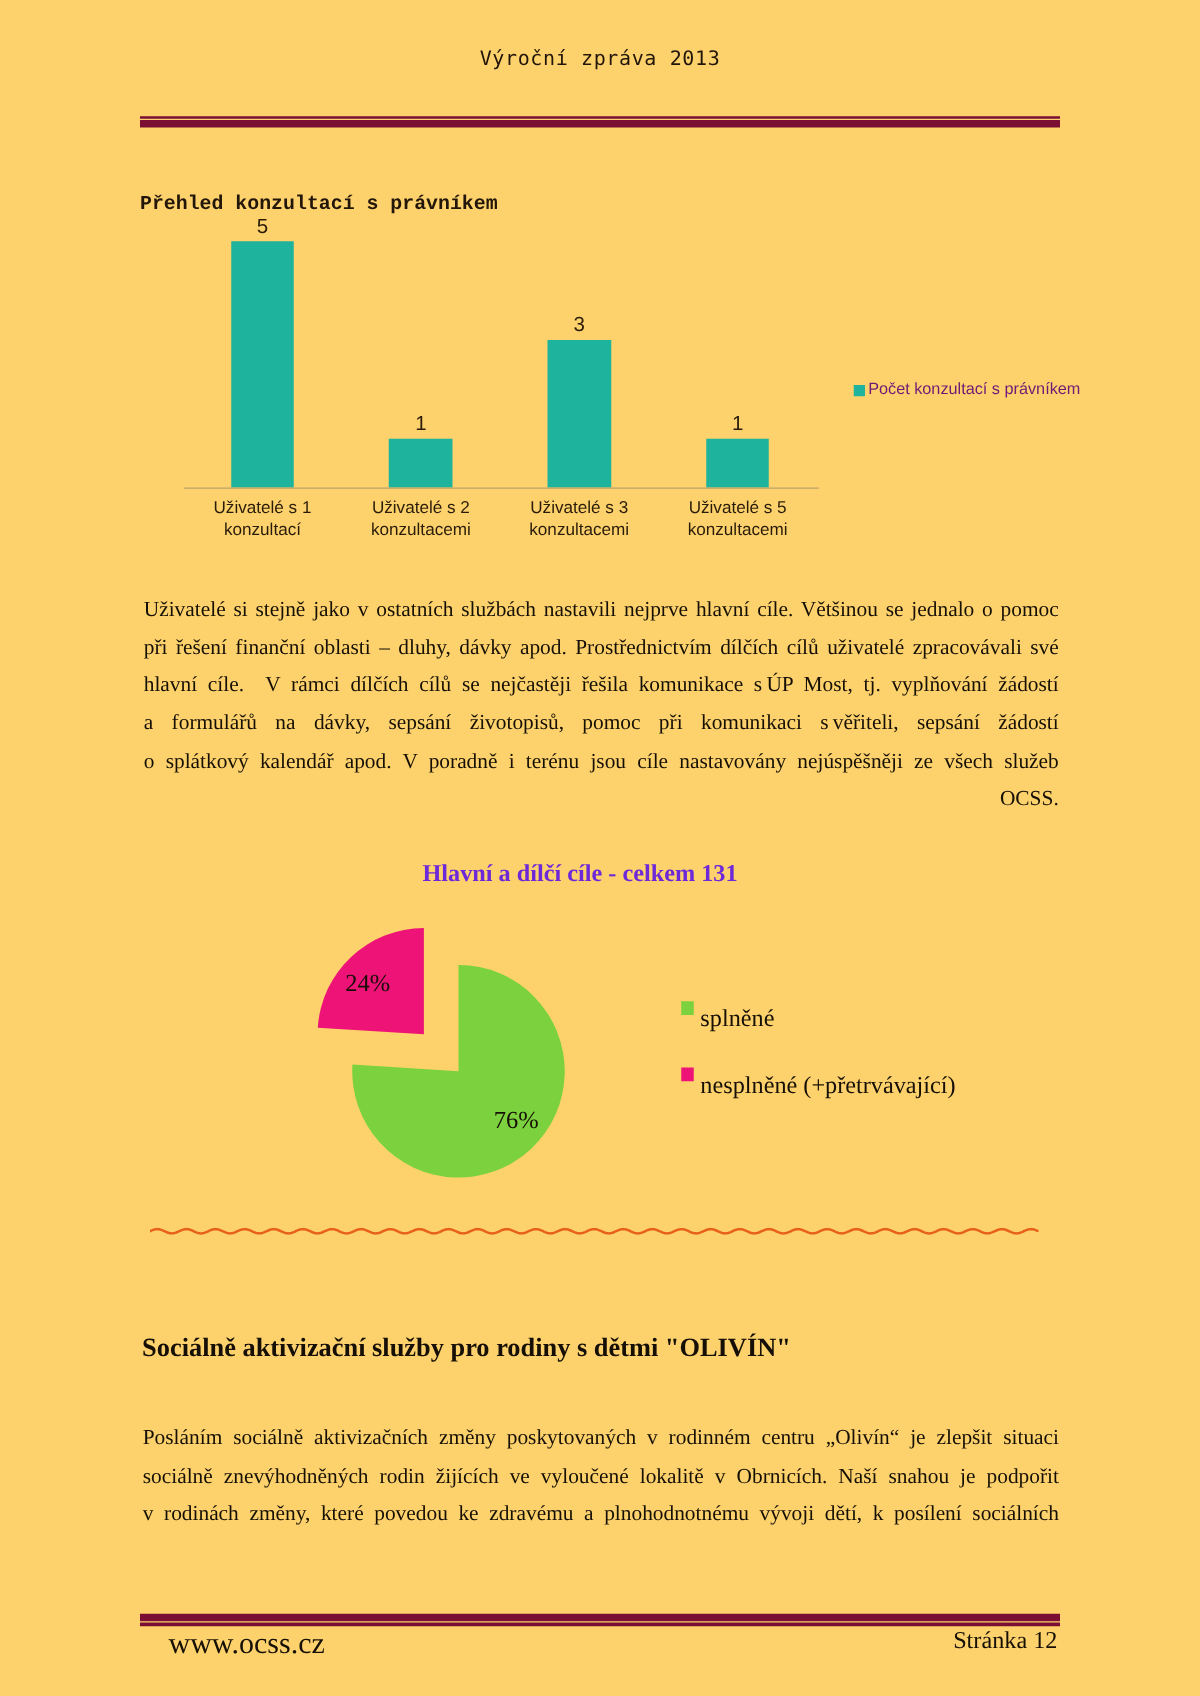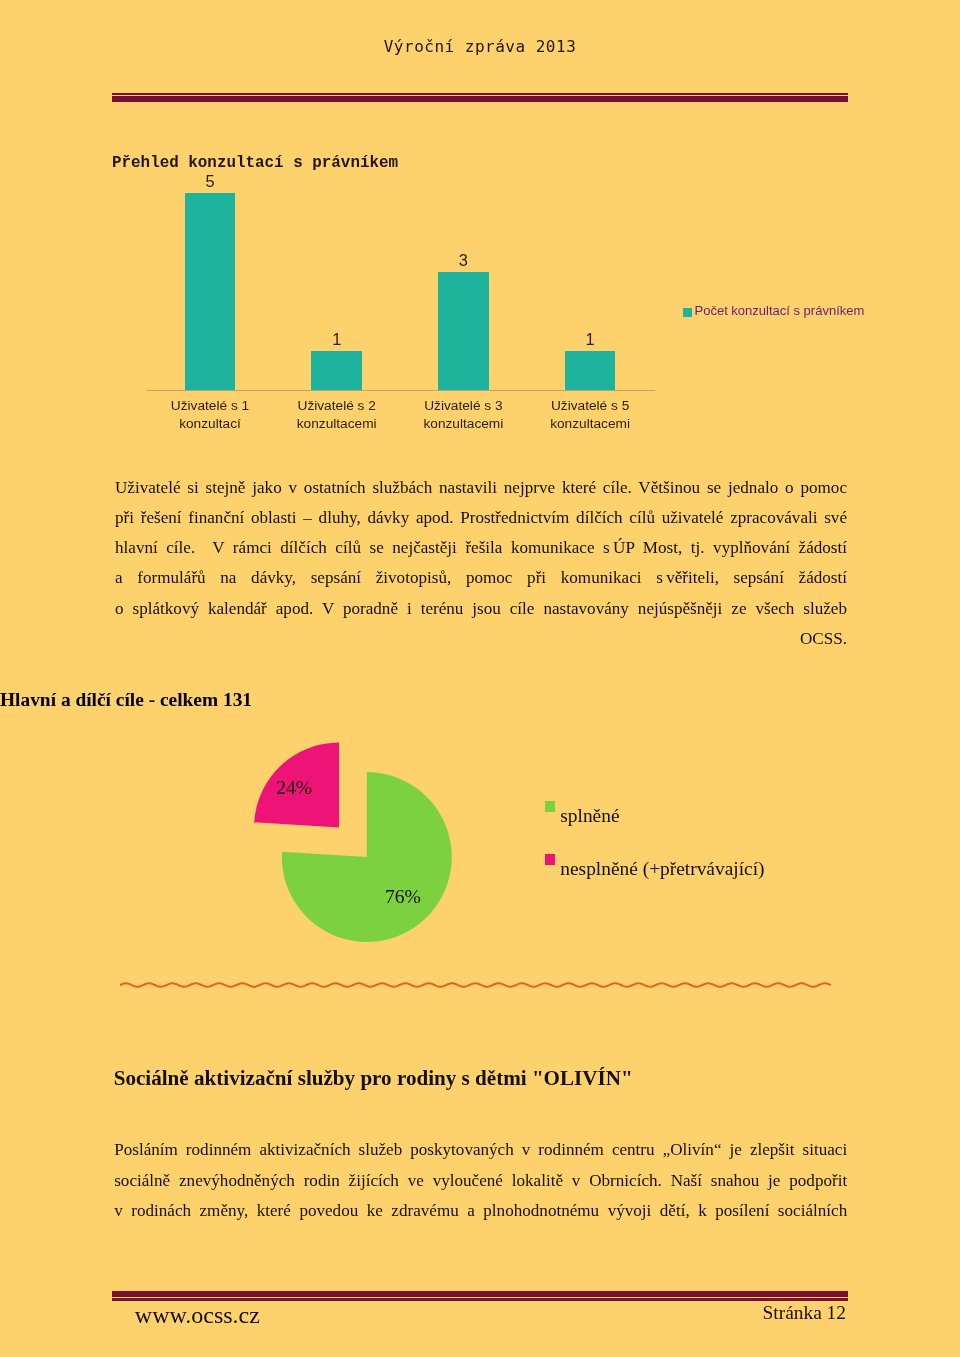--- a/index.html
+++ b/index.html
@@ -30,22 +30,22 @@
   .legend-sw{position:absolute;width:10px;height:10px;background:#1DB39C;}
   .legend-tx{position:absolute;font-family:"Liberation Sans",sans-serif;font-size:13px;color:#701a75;white-space:nowrap;}
 
   
   .para{position:absolute;font-size:17.1px;line-height:30.3px;color:#150F05;}
   .jline{text-align:justify;text-align-last:justify;white-space:pre-wrap;}
   .lline{text-align:right;white-space:pre-wrap;}
 
   
   .piechart{position:absolute;left:112px;top:680px;width:736px;height:300px;}
-  .pc-title{position:absolute;left:-112px;top:8.6px;width:928px;text-align:left;
-     font-weight:bold;font-size:19.4px;color:#000000;white-space:nowrap;}
+  .pc-title{position:absolute;left:-112px;top:8.6px;width:928px;text-align:center;
+     font-weight:bold;font-size:19.4px;color:#6d28d9;white-space:nowrap;}
   .pc-svg{position:absolute;left:118px;top:40px;}
   .pc-legend-sw{position:absolute;width:10.4px;height:11px;}
   .pc-legend-tx{position:absolute;font-size:19.4px;color:#150F05;white-space:nowrap;margin-top:13px;}
   .pc-pct{position:absolute;font-size:19.6px;color:#150F05;white-space:nowrap;}
 
   
   .ftr-rule{position:absolute;left:112px;width:736px;}
   .ftr-rule .thick{position:absolute;top:0;left:0;width:736px;height:6px;background:#7B0E33;}
   .ftr-rule .thin{position:absolute;top:7px;left:0;width:736px;height:2.5px;background:#7B0E33;}
 
@@ -95,51 +95,51 @@
     <div class="cat-label" style="left:414.75px;top:257px;width:126.7px">
       <div>Uživatelé s 5</div>
       <div>konzultacemi</div>
     </div>
 
     <div class="legend-sw" style="left:570.5px;top:167.8px;width:9.2px;height:9.4px"></div>
     <div class="legend-tx" style="left:582.5px;top:162.5px">Počet konzultací s právníkem</div>
   </div>
 
   <div class="para" style="left:115px;top:472.5px;width:732px">
-    <div class="jline">Uživatelé si stejně jako v ostatních službách nastavili nejprve které cíle. Většinou se jednalo o pomoc</div>
+    <div class="jline">Uživatelé si stejně jako v ostatních službách nastavili nejprve hlavní cíle. Většinou se jednalo o pomoc</div>
     <div class="jline">při řešení finanční oblasti – dluhy, dávky apod. Prostřednictvím dílčích cílů uživatelé zpracovávali své</div>
     <div class="jline">hlavní cíle.&nbsp;&nbsp;V rámci dílčích cílů se nejčastěji řešila komunikace s ÚP Most, tj. vyplňování žádostí</div>
     <div class="jline">a formulářů na dávky, sepsání životopisů, pomoc při komunikaci s věřiteli, sepsání žádostí</div>
     <div class="jline">o&nbsp;splátkový kalendář apod. V poradně i terénu jsou cíle nastavovány nejúspěšněji ze všech služeb</div>
     <div class="lline">OCSS.</div>
   </div>
 
   <div class="piechart">
     <div class="pc-title">Hlavní a dílčí cíle - celkem 131</div>
     <svg class="pc-svg" width="500" height="250" viewBox="230 720 500 250">
       <path d="M 366.80 857.00 L 366.80 772.00 A 85 85 0 1 1 281.97 851.66 Z" fill="#7BD13E"></path>
       <path d="M 339.08 827.48 L 254.24 822.14 A 85 85 0 0 1 339.08 742.48 Z" fill="#ED1377"></path>
     </svg>
     <div class="pc-pct" style="left:164.2px;top:97.3px">24%</div>
-    <div class="pc-pct" style="left:273px;top:205.5px">76%</div>
+    <div class="pc-pct" style="left:283px;top:205.5px">76%</div>
 
     <div class="pc-legend-sw" style="left:433px;top:121.3px;background:#7BD13E"></div>
     <div class="pc-legend-tx" style="left:448.3px;top:112px">splněné</div>
     <div class="pc-legend-sw" style="left:433px;top:173.8px;background:#ED1377"></div>
     <div class="pc-legend-tx" style="left:448.3px;top:164.5px">nesplněné (+přetrvávající)</div>
   </div>
 
   <svg class="squiggle" width="714" height="14" viewBox="0 0 714 14">
     <path id="wavepath" fill="none" stroke="#E8611C" stroke-width="2.0" stroke-linecap="round" d="M0.0 7.00 L0.5 6.77 L1.0 6.55 L1.5 6.33 L2.0 6.13 L2.5 5.94 L3.0 5.77 L3.5 5.62 L4.0 5.50 L4.5 5.41 L5.0 5.34 L5.5 5.31 L6.0 5.30 L6.5 5.33 L7.0 5.38 L7.5 5.47 L8.0 5.58 L8.5 5.72 L9.0 5.89 L9.5 6.07 L10.0 6.27 L10.5 6.48 L11.0 6.70 L11.5 6.93 L12.0 7.16 L12.5 7.39 L13.0 7.61 L13.5 7.81 L14.0 8.01 L14.5 8.18 L15.0 8.34 L15.5 8.46 L16.0 8.57 L16.5 8.64 L17.0 8.69 L17.5 8.70 L18.0 8.68 L18.5 8.64 L19.0 8.56 L19.5 8.45 L20.0 8.32 L20.5 8.17 L21.0 7.99 L21.5 7.79 L22.0 7.58 L22.5 7.36 L23.0 7.14 L23.5 6.91 L24.0 6.68 L24.5 6.46 L25.0 6.25 L25.5 6.05 L26.0 5.87 L26.5 5.71 L27.0 5.57 L27.5 5.46 L28.0 5.38 L28.5 5.32 L29.0 5.30 L29.5 5.31 L30.0 5.35 L30.5 5.42 L31.0 5.51 L31.5 5.64 L32.0 5.79 L32.5 5.96 L33.0 6.15 L33.5 6.35 L34.0 6.57 L34.5 6.79 L35.0 7.02 L35.5 7.25 L36.0 7.47 L36.5 7.69 L37.0 7.89 L37.5 8.08 L38.0 8.25 L38.5 8.39 L39.0 8.51 L39.5 8.60 L40.0 8.66 L40.5 8.70 L41.0 8.70 L41.5 8.67 L42.0 8.61 L42.5 8.52 L43.0 8.40 L43.5 8.26 L44.0 8.10 L44.5 7.91 L45.0 7.71 L45.5 7.50 L46.0 7.27 L46.5 7.05 L47.0 6.82 L47.5 6.59 L48.0 6.37 L48.5 6.17 L49.0 5.97 L49.5 5.80 L50.0 5.65 L50.5 5.52 L51.0 5.42 L51.5 5.35 L52.0 5.31 L52.5 5.30 L53.0 5.32 L53.5 5.37 L54.0 5.45 L54.5 5.56 L55.0 5.69 L55.5 5.85 L56.0 6.03 L56.5 6.23 L57.0 6.44 L57.5 6.66 L58.0 6.89 L58.5 7.11 L59.0 7.34 L59.5 7.56 L60.0 7.77 L60.5 7.97 L61.0 8.15 L61.5 8.31 L62.0 8.44 L62.5 8.55 L63.0 8.63 L63.5 8.68 L64.0 8.70 L64.5 8.69 L65.0 8.65 L65.5 8.58 L66.0 8.48 L66.5 8.35 L67.0 8.20 L67.5 8.03 L68.0 7.83 L68.5 7.63 L69.0 7.41 L69.5 7.18 L70.0 6.95 L70.5 6.73 L71.0 6.50 L71.5 6.29 L72.0 6.09 L72.5 5.90 L73.0 5.74 L73.5 5.60 L74.0 5.48 L74.5 5.39 L75.0 5.33 L75.5 5.30 L76.0 5.30 L76.5 5.34 L77.0 5.40 L77.5 5.49 L78.0 5.61 L78.5 5.75 L79.0 5.92 L79.5 6.11 L80.0 6.31 L80.5 6.53 L81.0 6.75 L81.5 6.98 L82.0 7.21 L82.5 7.43 L83.0 7.65 L83.5 7.85 L84.0 8.04 L84.5 8.21 L85.0 8.36 L85.5 8.49 L86.0 8.58 L86.5 8.65 L87.0 8.69 L87.5 8.70 L88.0 8.68 L88.5 8.62 L89.0 8.54 L89.5 8.43 L90.0 8.29 L90.5 8.13 L91.0 7.95 L91.5 7.75 L92.0 7.54 L92.5 7.32 L93.0 7.09 L93.5 6.86 L94.0 6.64 L94.5 6.42 L95.0 6.21 L95.5 6.01 L96.0 5.83 L96.5 5.68 L97.0 5.55 L97.5 5.44 L98.0 5.36 L98.5 5.32 L99.0 5.30 L99.5 5.31 L100.0 5.36 L100.5 5.43 L101.0 5.54 L101.5 5.66 L102.0 5.82 L102.5 5.99 L103.0 6.19 L103.5 6.39 L104.0 6.61 L104.5 6.84 L105.0 7.07 L105.5 7.30 L106.0 7.52 L106.5 7.73 L107.0 7.93 L107.5 8.11 L108.0 8.28 L108.5 8.42 L109.0 8.53 L109.5 8.62 L110.0 8.67 L110.5 8.70 L111.0 8.69 L111.5 8.66 L112.0 8.59 L112.5 8.50 L113.0 8.38 L113.5 8.23 L114.0 8.06 L114.5 7.87 L115.0 7.67 L115.5 7.45 L116.0 7.23 L116.5 7.00 L117.0 6.77 L117.5 6.55 L118.0 6.33 L118.5 6.13 L119.0 5.94 L119.5 5.77 L120.0 5.62 L120.5 5.50 L121.0 5.41 L121.5 5.34 L122.0 5.31 L122.5 5.30 L123.0 5.33 L123.5 5.38 L124.0 5.47 L124.5 5.58 L125.0 5.72 L125.5 5.89 L126.0 6.07 L126.5 6.27 L127.0 6.48 L127.5 6.70 L128.0 6.93 L128.5 7.16 L129.0 7.39 L129.5 7.61 L130.0 7.81 L130.5 8.01 L131.0 8.18 L131.5 8.34 L132.0 8.46 L132.5 8.57 L133.0 8.64 L133.5 8.69 L134.0 8.70 L134.5 8.68 L135.0 8.64 L135.5 8.56 L136.0 8.45 L136.5 8.32 L137.0 8.17 L137.5 7.99 L138.0 7.79 L138.5 7.58 L139.0 7.36 L139.5 7.14 L140.0 6.91 L140.5 6.68 L141.0 6.46 L141.5 6.25 L142.0 6.05 L142.5 5.87 L143.0 5.71 L143.5 5.57 L144.0 5.46 L144.5 5.38 L145.0 5.32 L145.5 5.30 L146.0 5.31 L146.5 5.35 L147.0 5.42 L147.5 5.51 L148.0 5.64 L148.5 5.79 L149.0 5.96 L149.5 6.15 L150.0 6.35 L150.5 6.57 L151.0 6.79 L151.5 7.02 L152.0 7.25 L152.5 7.47 L153.0 7.69 L153.5 7.89 L154.0 8.08 L154.5 8.25 L155.0 8.39 L155.5 8.51 L156.0 8.60 L156.5 8.66 L157.0 8.70 L157.5 8.70 L158.0 8.67 L158.5 8.61 L159.0 8.52 L159.5 8.40 L160.0 8.26 L160.5 8.10 L161.0 7.91 L161.5 7.71 L162.0 7.50 L162.5 7.27 L163.0 7.05 L163.5 6.82 L164.0 6.59 L164.5 6.37 L165.0 6.17 L165.5 5.97 L166.0 5.80 L166.5 5.65 L167.0 5.52 L167.5 5.42 L168.0 5.35 L168.5 5.31 L169.0 5.30 L169.5 5.32 L170.0 5.37 L170.5 5.45 L171.0 5.56 L171.5 5.69 L172.0 5.85 L172.5 6.03 L173.0 6.23 L173.5 6.44 L174.0 6.66 L174.5 6.89 L175.0 7.11 L175.5 7.34 L176.0 7.56 L176.5 7.77 L177.0 7.97 L177.5 8.15 L178.0 8.31 L178.5 8.44 L179.0 8.55 L179.5 8.63 L180.0 8.68 L180.5 8.70 L181.0 8.69 L181.5 8.65 L182.0 8.58 L182.5 8.48 L183.0 8.35 L183.5 8.20 L184.0 8.03 L184.5 7.83 L185.0 7.63 L185.5 7.41 L186.0 7.18 L186.5 6.95 L187.0 6.73 L187.5 6.50 L188.0 6.29 L188.5 6.09 L189.0 5.90 L189.5 5.74 L190.0 5.60 L190.5 5.48 L191.0 5.39 L191.5 5.33 L192.0 5.30 L192.5 5.30 L193.0 5.34 L193.5 5.40 L194.0 5.49 L194.5 5.61 L195.0 5.75 L195.5 5.92 L196.0 6.11 L196.5 6.31 L197.0 6.53 L197.5 6.75 L198.0 6.98 L198.5 7.21 L199.0 7.43 L199.5 7.65 L200.0 7.85 L200.5 8.04 L201.0 8.21 L201.5 8.36 L202.0 8.49 L202.5 8.58 L203.0 8.65 L203.5 8.69 L204.0 8.70 L204.5 8.68 L205.0 8.62 L205.5 8.54 L206.0 8.43 L206.5 8.29 L207.0 8.13 L207.5 7.95 L208.0 7.75 L208.5 7.54 L209.0 7.32 L209.5 7.09 L210.0 6.86 L210.5 6.64 L211.0 6.42 L211.5 6.21 L212.0 6.01 L212.5 5.83 L213.0 5.68 L213.5 5.55 L214.0 5.44 L214.5 5.36 L215.0 5.32 L215.5 5.30 L216.0 5.31 L216.5 5.36 L217.0 5.43 L217.5 5.54 L218.0 5.66 L218.5 5.82 L219.0 5.99 L219.5 6.19 L220.0 6.39 L220.5 6.61 L221.0 6.84 L221.5 7.07 L222.0 7.30 L222.5 7.52 L223.0 7.73 L223.5 7.93 L224.0 8.11 L224.5 8.28 L225.0 8.42 L225.5 8.53 L226.0 8.62 L226.5 8.67 L227.0 8.70 L227.5 8.69 L228.0 8.66 L228.5 8.59 L229.0 8.50 L229.5 8.38 L230.0 8.23 L230.5 8.06 L231.0 7.87 L231.5 7.67 L232.0 7.45 L232.5 7.23 L233.0 7.00 L233.5 6.77 L234.0 6.55 L234.5 6.33 L235.0 6.13 L235.5 5.94 L236.0 5.77 L236.5 5.62 L237.0 5.50 L237.5 5.41 L238.0 5.34 L238.5 5.31 L239.0 5.30 L239.5 5.33 L240.0 5.38 L240.5 5.47 L241.0 5.58 L241.5 5.72 L242.0 5.89 L242.5 6.07 L243.0 6.27 L243.5 6.48 L244.0 6.70 L244.5 6.93 L245.0 7.16 L245.5 7.39 L246.0 7.61 L246.5 7.81 L247.0 8.01 L247.5 8.18 L248.0 8.34 L248.5 8.46 L249.0 8.57 L249.5 8.64 L250.0 8.69 L250.5 8.70 L251.0 8.68 L251.5 8.64 L252.0 8.56 L252.5 8.45 L253.0 8.32 L253.5 8.17 L254.0 7.99 L254.5 7.79 L255.0 7.58 L255.5 7.36 L256.0 7.14 L256.5 6.91 L257.0 6.68 L257.5 6.46 L258.0 6.25 L258.5 6.05 L259.0 5.87 L259.5 5.71 L260.0 5.57 L260.5 5.46 L261.0 5.38 L261.5 5.32 L262.0 5.30 L262.5 5.31 L263.0 5.35 L263.5 5.42 L264.0 5.51 L264.5 5.64 L265.0 5.79 L265.5 5.96 L266.0 6.15 L266.5 6.35 L267.0 6.57 L267.5 6.79 L268.0 7.02 L268.5 7.25 L269.0 7.47 L269.5 7.69 L270.0 7.89 L270.5 8.08 L271.0 8.25 L271.5 8.39 L272.0 8.51 L272.5 8.60 L273.0 8.66 L273.5 8.70 L274.0 8.70 L274.5 8.67 L275.0 8.61 L275.5 8.52 L276.0 8.40 L276.5 8.26 L277.0 8.10 L277.5 7.91 L278.0 7.71 L278.5 7.50 L279.0 7.27 L279.5 7.05 L280.0 6.82 L280.5 6.59 L281.0 6.37 L281.5 6.17 L282.0 5.97 L282.5 5.80 L283.0 5.65 L283.5 5.52 L284.0 5.42 L284.5 5.35 L285.0 5.31 L285.5 5.30 L286.0 5.32 L286.5 5.37 L287.0 5.45 L287.5 5.56 L288.0 5.69 L288.5 5.85 L289.0 6.03 L289.5 6.23 L290.0 6.44 L290.5 6.66 L291.0 6.89 L291.5 7.11 L292.0 7.34 L292.5 7.56 L293.0 7.77 L293.5 7.97 L294.0 8.15 L294.5 8.31 L295.0 8.44 L295.5 8.55 L296.0 8.63 L296.5 8.68 L297.0 8.70 L297.5 8.69 L298.0 8.65 L298.5 8.58 L299.0 8.48 L299.5 8.35 L300.0 8.20 L300.5 8.03 L301.0 7.83 L301.5 7.63 L302.0 7.41 L302.5 7.18 L303.0 6.95 L303.5 6.73 L304.0 6.50 L304.5 6.29 L305.0 6.09 L305.5 5.90 L306.0 5.74 L306.5 5.60 L307.0 5.48 L307.5 5.39 L308.0 5.33 L308.5 5.30 L309.0 5.30 L309.5 5.34 L310.0 5.40 L310.5 5.49 L311.0 5.61 L311.5 5.75 L312.0 5.92 L312.5 6.11 L313.0 6.31 L313.5 6.53 L314.0 6.75 L314.5 6.98 L315.0 7.21 L315.5 7.43 L316.0 7.65 L316.5 7.85 L317.0 8.04 L317.5 8.21 L318.0 8.36 L318.5 8.49 L319.0 8.58 L319.5 8.65 L320.0 8.69 L320.5 8.70 L321.0 8.68 L321.5 8.62 L322.0 8.54 L322.5 8.43 L323.0 8.29 L323.5 8.13 L324.0 7.95 L324.5 7.75 L325.0 7.54 L325.5 7.32 L326.0 7.09 L326.5 6.86 L327.0 6.64 L327.5 6.42 L328.0 6.21 L328.5 6.01 L329.0 5.83 L329.5 5.68 L330.0 5.55 L330.5 5.44 L331.0 5.36 L331.5 5.32 L332.0 5.30 L332.5 5.31 L333.0 5.36 L333.5 5.43 L334.0 5.54 L334.5 5.66 L335.0 5.82 L335.5 5.99 L336.0 6.19 L336.5 6.39 L337.0 6.61 L337.5 6.84 L338.0 7.07 L338.5 7.30 L339.0 7.52 L339.5 7.73 L340.0 7.93 L340.5 8.11 L341.0 8.28 L341.5 8.42 L342.0 8.53 L342.5 8.62 L343.0 8.67 L343.5 8.70 L344.0 8.69 L344.5 8.66 L345.0 8.59 L345.5 8.50 L346.0 8.38 L346.5 8.23 L347.0 8.06 L347.5 7.87 L348.0 7.67 L348.5 7.45 L349.0 7.23 L349.5 7.00 L350.0 6.77 L350.5 6.55 L351.0 6.33 L351.5 6.13 L352.0 5.94 L352.5 5.77 L353.0 5.62 L353.5 5.50 L354.0 5.41 L354.5 5.34 L355.0 5.31 L355.5 5.30 L356.0 5.33 L356.5 5.38 L357.0 5.47 L357.5 5.58 L358.0 5.72 L358.5 5.89 L359.0 6.07 L359.5 6.27 L360.0 6.48 L360.5 6.70 L361.0 6.93 L361.5 7.16 L362.0 7.39 L362.5 7.61 L363.0 7.81 L363.5 8.01 L364.0 8.18 L364.5 8.34 L365.0 8.46 L365.5 8.57 L366.0 8.64 L366.5 8.69 L367.0 8.70 L367.5 8.68 L368.0 8.64 L368.5 8.56 L369.0 8.45 L369.5 8.32 L370.0 8.17 L370.5 7.99 L371.0 7.79 L371.5 7.58 L372.0 7.36 L372.5 7.14 L373.0 6.91 L373.5 6.68 L374.0 6.46 L374.5 6.25 L375.0 6.05 L375.5 5.87 L376.0 5.71 L376.5 5.57 L377.0 5.46 L377.5 5.38 L378.0 5.32 L378.5 5.30 L379.0 5.31 L379.5 5.35 L380.0 5.42 L380.5 5.51 L381.0 5.64 L381.5 5.79 L382.0 5.96 L382.5 6.15 L383.0 6.35 L383.5 6.57 L384.0 6.79 L384.5 7.02 L385.0 7.25 L385.5 7.47 L386.0 7.69 L386.5 7.89 L387.0 8.08 L387.5 8.25 L388.0 8.39 L388.5 8.51 L389.0 8.60 L389.5 8.66 L390.0 8.70 L390.5 8.70 L391.0 8.67 L391.5 8.61 L392.0 8.52 L392.5 8.40 L393.0 8.26 L393.5 8.10 L394.0 7.91 L394.5 7.71 L395.0 7.50 L395.5 7.27 L396.0 7.05 L396.5 6.82 L397.0 6.59 L397.5 6.37 L398.0 6.17 L398.5 5.97 L399.0 5.80 L399.5 5.65 L400.0 5.52 L400.5 5.42 L401.0 5.35 L401.5 5.31 L402.0 5.30 L402.5 5.32 L403.0 5.37 L403.5 5.45 L404.0 5.56 L404.5 5.69 L405.0 5.85 L405.5 6.03 L406.0 6.23 L406.5 6.44 L407.0 6.66 L407.5 6.89 L408.0 7.11 L408.5 7.34 L409.0 7.56 L409.5 7.77 L410.0 7.97 L410.5 8.15 L411.0 8.31 L411.5 8.44 L412.0 8.55 L412.5 8.63 L413.0 8.68 L413.5 8.70 L414.0 8.69 L414.5 8.65 L415.0 8.58 L415.5 8.48 L416.0 8.35 L416.5 8.20 L417.0 8.03 L417.5 7.83 L418.0 7.63 L418.5 7.41 L419.0 7.18 L419.5 6.95 L420.0 6.73 L420.5 6.50 L421.0 6.29 L421.5 6.09 L422.0 5.90 L422.5 5.74 L423.0 5.60 L423.5 5.48 L424.0 5.39 L424.5 5.33 L425.0 5.30 L425.5 5.30 L426.0 5.34 L426.5 5.40 L427.0 5.49 L427.5 5.61 L428.0 5.75 L428.5 5.92 L429.0 6.11 L429.5 6.31 L430.0 6.53 L430.5 6.75 L431.0 6.98 L431.5 7.21 L432.0 7.43 L432.5 7.65 L433.0 7.85 L433.5 8.04 L434.0 8.21 L434.5 8.36 L435.0 8.49 L435.5 8.58 L436.0 8.65 L436.5 8.69 L437.0 8.70 L437.5 8.68 L438.0 8.62 L438.5 8.54 L439.0 8.43 L439.5 8.29 L440.0 8.13 L440.5 7.95 L441.0 7.75 L441.5 7.54 L442.0 7.32 L442.5 7.09 L443.0 6.86 L443.5 6.64 L444.0 6.42 L444.5 6.21 L445.0 6.01 L445.5 5.83 L446.0 5.68 L446.5 5.55 L447.0 5.44 L447.5 5.36 L448.0 5.32 L448.5 5.30 L449.0 5.31 L449.5 5.36 L450.0 5.43 L450.5 5.54 L451.0 5.66 L451.5 5.82 L452.0 5.99 L452.5 6.19 L453.0 6.39 L453.5 6.61 L454.0 6.84 L454.5 7.07 L455.0 7.30 L455.5 7.52 L456.0 7.73 L456.5 7.93 L457.0 8.11 L457.5 8.28 L458.0 8.42 L458.5 8.53 L459.0 8.62 L459.5 8.67 L460.0 8.70 L460.5 8.69 L461.0 8.66 L461.5 8.59 L462.0 8.50 L462.5 8.38 L463.0 8.23 L463.5 8.06 L464.0 7.87 L464.5 7.67 L465.0 7.45 L465.5 7.23 L466.0 7.00 L466.5 6.77 L467.0 6.55 L467.5 6.33 L468.0 6.13 L468.5 5.94 L469.0 5.77 L469.5 5.62 L470.0 5.50 L470.5 5.41 L471.0 5.34 L471.5 5.31 L472.0 5.30 L472.5 5.33 L473.0 5.38 L473.5 5.47 L474.0 5.58 L474.5 5.72 L475.0 5.89 L475.5 6.07 L476.0 6.27 L476.5 6.48 L477.0 6.70 L477.5 6.93 L478.0 7.16 L478.5 7.39 L479.0 7.61 L479.5 7.81 L480.0 8.01 L480.5 8.18 L481.0 8.34 L481.5 8.46 L482.0 8.57 L482.5 8.64 L483.0 8.69 L483.5 8.70 L484.0 8.68 L484.5 8.64 L485.0 8.56 L485.5 8.45 L486.0 8.32 L486.5 8.17 L487.0 7.99 L487.5 7.79 L488.0 7.58 L488.5 7.36 L489.0 7.14 L489.5 6.91 L490.0 6.68 L490.5 6.46 L491.0 6.25 L491.5 6.05 L492.0 5.87 L492.5 5.71 L493.0 5.57 L493.5 5.46 L494.0 5.38 L494.5 5.32 L495.0 5.30 L495.5 5.31 L496.0 5.35 L496.5 5.42 L497.0 5.51 L497.5 5.64 L498.0 5.79 L498.5 5.96 L499.0 6.15 L499.5 6.35 L500.0 6.57 L500.5 6.79 L501.0 7.02 L501.5 7.25 L502.0 7.47 L502.5 7.69 L503.0 7.89 L503.5 8.08 L504.0 8.25 L504.5 8.39 L505.0 8.51 L505.5 8.60 L506.0 8.66 L506.5 8.70 L507.0 8.70 L507.5 8.67 L508.0 8.61 L508.5 8.52 L509.0 8.40 L509.5 8.26 L510.0 8.10 L510.5 7.91 L511.0 7.71 L511.5 7.50 L512.0 7.27 L512.5 7.05 L513.0 6.82 L513.5 6.59 L514.0 6.37 L514.5 6.17 L515.0 5.97 L515.5 5.80 L516.0 5.65 L516.5 5.52 L517.0 5.42 L517.5 5.35 L518.0 5.31 L518.5 5.30 L519.0 5.32 L519.5 5.37 L520.0 5.45 L520.5 5.56 L521.0 5.69 L521.5 5.85 L522.0 6.03 L522.5 6.23 L523.0 6.44 L523.5 6.66 L524.0 6.89 L524.5 7.11 L525.0 7.34 L525.5 7.56 L526.0 7.77 L526.5 7.97 L527.0 8.15 L527.5 8.31 L528.0 8.44 L528.5 8.55 L529.0 8.63 L529.5 8.68 L530.0 8.70 L530.5 8.69 L531.0 8.65 L531.5 8.58 L532.0 8.48 L532.5 8.35 L533.0 8.20 L533.5 8.03 L534.0 7.83 L534.5 7.63 L535.0 7.41 L535.5 7.18 L536.0 6.95 L536.5 6.73 L537.0 6.50 L537.5 6.29 L538.0 6.09 L538.5 5.90 L539.0 5.74 L539.5 5.60 L540.0 5.48 L540.5 5.39 L541.0 5.33 L541.5 5.30 L542.0 5.30 L542.5 5.34 L543.0 5.40 L543.5 5.49 L544.0 5.61 L544.5 5.75 L545.0 5.92 L545.5 6.11 L546.0 6.31 L546.5 6.53 L547.0 6.75 L547.5 6.98 L548.0 7.21 L548.5 7.43 L549.0 7.65 L549.5 7.85 L550.0 8.04 L550.5 8.21 L551.0 8.36 L551.5 8.49 L552.0 8.58 L552.5 8.65 L553.0 8.69 L553.5 8.70 L554.0 8.68 L554.5 8.62 L555.0 8.54 L555.5 8.43 L556.0 8.29 L556.5 8.13 L557.0 7.95 L557.5 7.75 L558.0 7.54 L558.5 7.32 L559.0 7.09 L559.5 6.86 L560.0 6.64 L560.5 6.42 L561.0 6.21 L561.5 6.01 L562.0 5.83 L562.5 5.68 L563.0 5.55 L563.5 5.44 L564.0 5.36 L564.5 5.32 L565.0 5.30 L565.5 5.31 L566.0 5.36 L566.5 5.43 L567.0 5.54 L567.5 5.66 L568.0 5.82 L568.5 5.99 L569.0 6.19 L569.5 6.39 L570.0 6.61 L570.5 6.84 L571.0 7.07 L571.5 7.30 L572.0 7.52 L572.5 7.73 L573.0 7.93 L573.5 8.11 L574.0 8.28 L574.5 8.42 L575.0 8.53 L575.5 8.62 L576.0 8.67 L576.5 8.70 L577.0 8.69 L577.5 8.66 L578.0 8.59 L578.5 8.50 L579.0 8.38 L579.5 8.23 L580.0 8.06 L580.5 7.87 L581.0 7.67 L581.5 7.45 L582.0 7.23 L582.5 7.00 L583.0 6.77 L583.5 6.55 L584.0 6.33 L584.5 6.13 L585.0 5.94 L585.5 5.77 L586.0 5.62 L586.5 5.50 L587.0 5.41 L587.5 5.34 L588.0 5.31 L588.5 5.30 L589.0 5.33 L589.5 5.38 L590.0 5.47 L590.5 5.58 L591.0 5.72 L591.5 5.89 L592.0 6.07 L592.5 6.27 L593.0 6.48 L593.5 6.70 L594.0 6.93 L594.5 7.16 L595.0 7.39 L595.5 7.61 L596.0 7.81 L596.5 8.01 L597.0 8.18 L597.5 8.34 L598.0 8.46 L598.5 8.57 L599.0 8.64 L599.5 8.69 L600.0 8.70 L600.5 8.68 L601.0 8.64 L601.5 8.56 L602.0 8.45 L602.5 8.32 L603.0 8.17 L603.5 7.99 L604.0 7.79 L604.5 7.58 L605.0 7.36 L605.5 7.14 L606.0 6.91 L606.5 6.68 L607.0 6.46 L607.5 6.25 L608.0 6.05 L608.5 5.87 L609.0 5.71 L609.5 5.57 L610.0 5.46 L610.5 5.38 L611.0 5.32 L611.5 5.30 L612.0 5.31 L612.5 5.35 L613.0 5.42 L613.5 5.51 L614.0 5.64 L614.5 5.79 L615.0 5.96 L615.5 6.15 L616.0 6.35 L616.5 6.57 L617.0 6.79 L617.5 7.02 L618.0 7.25 L618.5 7.47 L619.0 7.69 L619.5 7.89 L620.0 8.08 L620.5 8.25 L621.0 8.39 L621.5 8.51 L622.0 8.60 L622.5 8.66 L623.0 8.70 L623.5 8.70 L624.0 8.67 L624.5 8.61 L625.0 8.52 L625.5 8.40 L626.0 8.26 L626.5 8.10 L627.0 7.91 L627.5 7.71 L628.0 7.50 L628.5 7.27 L629.0 7.05 L629.5 6.82 L630.0 6.59 L630.5 6.37 L631.0 6.17 L631.5 5.97 L632.0 5.80 L632.5 5.65 L633.0 5.52 L633.5 5.42 L634.0 5.35 L634.5 5.31 L635.0 5.30 L635.5 5.32 L636.0 5.37 L636.5 5.45 L637.0 5.56 L637.5 5.69 L638.0 5.85 L638.5 6.03 L639.0 6.23 L639.5 6.44 L640.0 6.66 L640.5 6.89 L641.0 7.11 L641.5 7.34 L642.0 7.56 L642.5 7.77 L643.0 7.97 L643.5 8.15 L644.0 8.31 L644.5 8.44 L645.0 8.55 L645.5 8.63 L646.0 8.68 L646.5 8.70 L647.0 8.69 L647.5 8.65 L648.0 8.58 L648.5 8.48 L649.0 8.35 L649.5 8.20 L650.0 8.03 L650.5 7.83 L651.0 7.63 L651.5 7.41 L652.0 7.18 L652.5 6.95 L653.0 6.73 L653.5 6.50 L654.0 6.29 L654.5 6.09 L655.0 5.90 L655.5 5.74 L656.0 5.60 L656.5 5.48 L657.0 5.39 L657.5 5.33 L658.0 5.30 L658.5 5.30 L659.0 5.34 L659.5 5.40 L660.0 5.49 L660.5 5.61 L661.0 5.75 L661.5 5.92 L662.0 6.11 L662.5 6.31 L663.0 6.53 L663.5 6.75 L664.0 6.98 L664.5 7.21 L665.0 7.43 L665.5 7.65 L666.0 7.85 L666.5 8.04 L667.0 8.21 L667.5 8.36 L668.0 8.49 L668.5 8.58 L669.0 8.65 L669.5 8.69 L670.0 8.70 L670.5 8.68 L671.0 8.62 L671.5 8.54 L672.0 8.43 L672.5 8.29 L673.0 8.13 L673.5 7.95 L674.0 7.75 L674.5 7.54 L675.0 7.32 L675.5 7.09 L676.0 6.86 L676.5 6.64 L677.0 6.42 L677.5 6.21 L678.0 6.01 L678.5 5.83 L679.0 5.68 L679.5 5.55 L680.0 5.44 L680.5 5.36 L681.0 5.32 L681.5 5.30 L682.0 5.31 L682.5 5.36 L683.0 5.43 L683.5 5.54 L684.0 5.66 L684.5 5.82 L685.0 5.99 L685.5 6.19 L686.0 6.39 L686.5 6.61 L687.0 6.84 L687.5 7.07 L688.0 7.30 L688.5 7.52 L689.0 7.73 L689.5 7.93 L690.0 8.11 L690.5 8.28 L691.0 8.42 L691.5 8.53 L692.0 8.62 L692.5 8.67 L693.0 8.70 L693.5 8.69 L694.0 8.66 L694.5 8.59 L695.0 8.50 L695.5 8.38 L696.0 8.23 L696.5 8.06 L697.0 7.87 L697.5 7.67 L698.0 7.45 L698.5 7.23 L699.0 7.00 L699.5 6.77 L700.0 6.55 L700.5 6.33 L701.0 6.13 L701.5 5.94 L702.0 5.77 L702.5 5.62 L703.0 5.50 L703.5 5.41 L704.0 5.34 L704.5 5.31 L705.0 5.30 L705.5 5.33 L706.0 5.38 L706.5 5.47 L707.0 5.58 L707.5 5.72 L708.0 5.89 L708.5 6.07 L709.0 6.27 L709.5 6.48 L710.0 6.70 "></path>
   </svg>
 
   <div class="h2title" style="left:113.7px;top:1065.5px">Sociálně aktivizační služby pro rodiny s dětmi "OLIVÍN"</div>
 
   <div class="para" style="left:114.2px;top:1135.3px;width:733px">
-    <div class="jline">Posláním rodinném aktivizačních služeb poskytovaných v rodinném centru „Olivín“ je zlepšit situaci</div>
+    <div class="jline">Posláním sociálně aktivizačních změny poskytovaných v rodinném centru „Olivín“ je zlepšit situaci</div>
     <div class="jline">sociálně znevýhodněných rodin žijících ve vyloučené lokalitě v Obrnicích. Naší snahou je podpořit</div>
     <div class="jline">v&nbsp;rodinách změny, které povedou ke zdravému a plnohodnotnému vývoji dětí, k posílení sociálních</div>
   </div>
 
   <div class="ftr-rule" style="top:1291px">
     <div class="thick"></div>
     <div class="thin"></div>
   </div>
   <div class="ftr-left" style="top:1302px">www.ocss.cz</div>
   <div class="ftr-right" style="top:1302px">Stránka 12</div>

